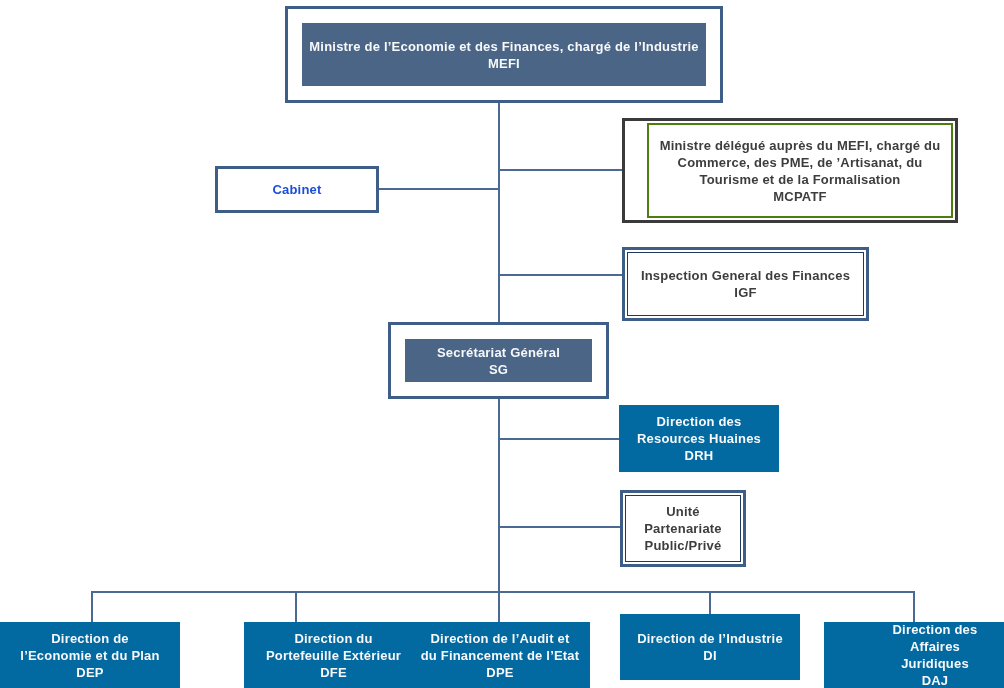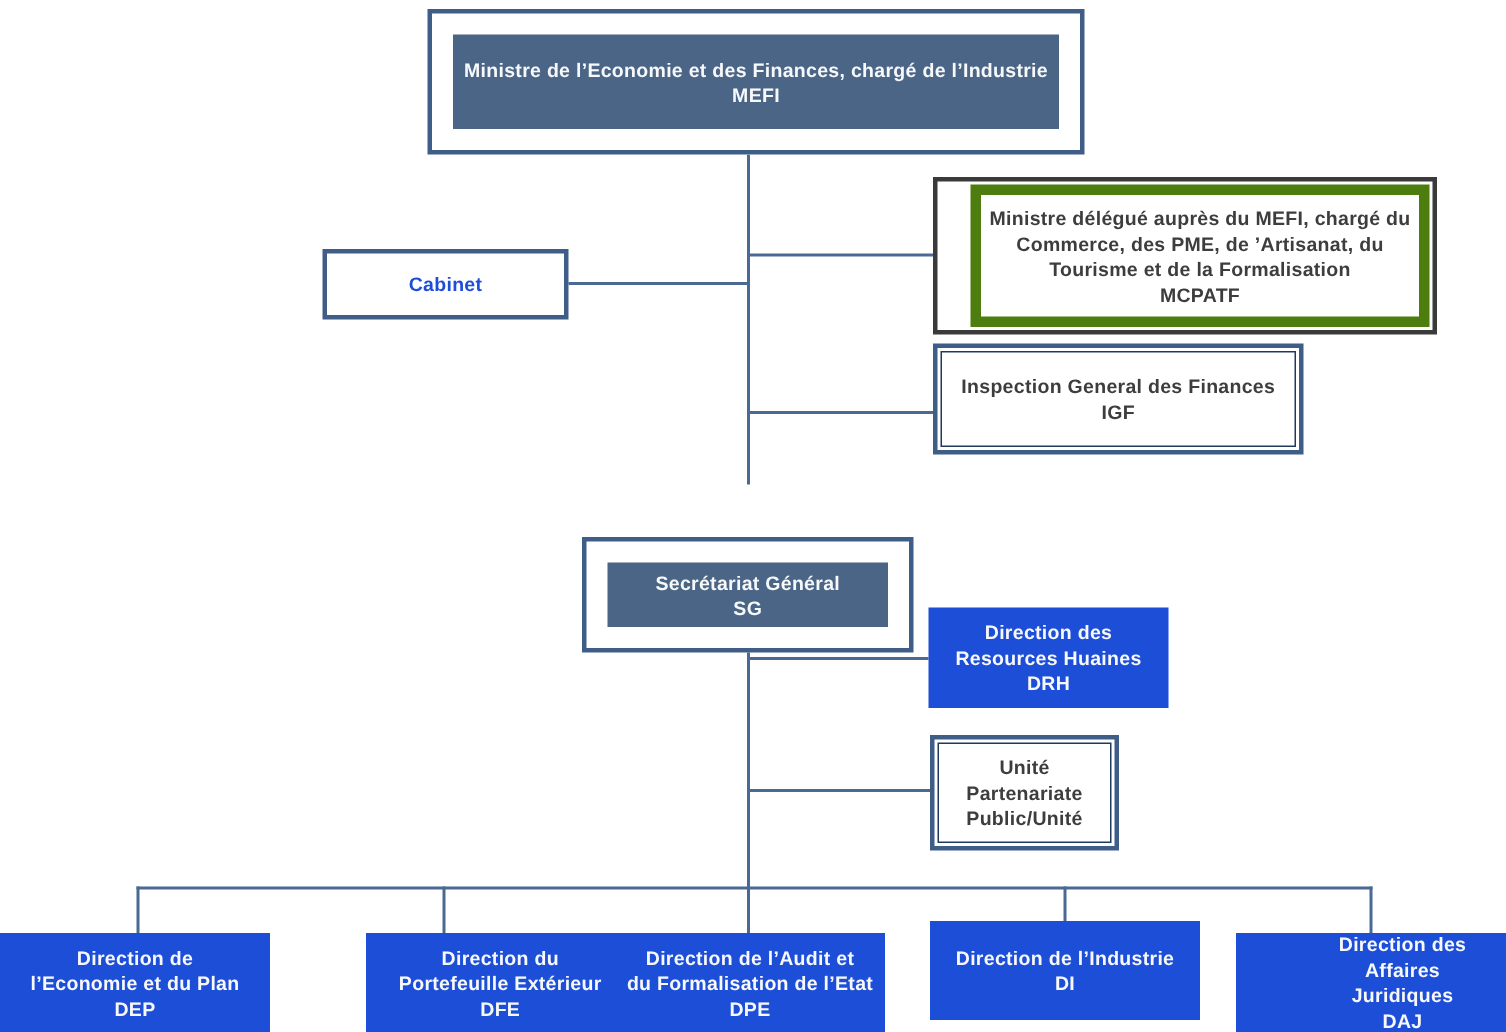--- a/index.html
+++ b/index.html
@@ -17,31 +17,31 @@
     width:100%; height:100%; display:flex; flex-direction:column;
     align-items:center; justify-content:center; text-align:center;
   }
   .ln { display:block; font-size:13px; line-height:17px; letter-spacing:0.2px; }
   
   .node-dark {
     border:3px solid #3e5d87; background:#ffffff; padding:14px;
   }
   .node-dark .inner { background:#4a6586; color:#f7f8fa; }
   
-  .node-flat { background:#1d4ed8; color:#f7f8fa; }
+  .node-flat { background:#0369a1; color:#f7f8fa; }
   
   .node-white-blue {
     border:3px solid #3e5d87; background:#ffffff; padding:2px; color:#3d3d3d;
   }
   .node-white-blue .inner { border:1px solid #1f3a5c; background:#ffffff; }
   
   .node-white-dark {
     border:3px solid #3a3a3a; background:#ffffff; padding:2px; color:#3d3d3d;
   }
-  .node-white-dark .inner { border:7px solid #4d7c0f; background:#ffffff;margin-left:20px; }
+  .node-white-dark .inner { border:2px solid #4d7c0f; background:#ffffff;margin-left:20px; }
   
   .node-plain {
     border:3px solid #3e5d87; background:#ffffff; color:#1d4ed8;
   }
 </style>
 </head>
 <body>
 
 <div class="canvas">
 
@@ -73,46 +73,46 @@
 
   <div class="box node-white-dark" style="left:622px; top:118px; width:336px; height:105px;">
     <div class="inner">
       <span class="ln">Ministre délégué auprès du MEFI, chargé du</span>
       <span class="ln">Commerce, des PME, de ’Artisanat, du</span>
       <span class="ln">Tourisme et de la Formalisation</span>
       <span class="ln">MCPATF</span>
     </div>
   </div>
 
-  <div class="box node-white-blue" style="left:622px; top:229px; width:247px; height:74px;">
+  <div class="box node-white-blue" style="left:622px; top:247px; width:247px; height:74px;">
     <div class="inner">
       <span class="ln">Inspection General des Finances</span>
       <span class="ln">IGF</span>
     </div>
   </div>
 
-  <div class="box node-dark" style="left:388px; top:322px; width:221px; height:77px;margin-top:36px;">
+  <div class="box node-dark" style="left:388px; top:322px; width:221px; height:77px;">
     <div class="inner">
       <span class="ln">Secrétariat Général</span>
       <span class="ln">SG</span>
     </div>
   </div>
 
   <div class="box node-flat" style="left:619px; top:405px; width:160px; height:67px;">
     <div class="inner">
       <span class="ln">Direction des</span>
       <span class="ln">Resources Huaines</span>
       <span class="ln">DRH</span>
     </div>
   </div>
 
   <div class="box node-white-blue" style="left:620px; top:490px; width:126px; height:77px;">
     <div class="inner">
       <span class="ln">Unité Partenariate</span>
-      <span class="ln">Public/Unité</span>
+      <span class="ln">Public/Privé</span>
     </div>
   </div>
 
   <div class="box node-flat" style="left:0px; top:622px; width:180px; height:66px;">
     <div class="inner">
       <span class="ln">Direction de</span>
       <span class="ln">l’Economie et du Plan</span>
       <span class="ln">DEP</span>
     </div>
   </div>
@@ -121,21 +121,21 @@
     <div class="inner">
       <span class="ln">Direction du</span>
       <span class="ln">Portefeuille Extérieur</span>
       <span class="ln">DFE</span>
     </div>
   </div>
 
   <div class="box node-flat" style="left:410px; top:622px; width:180px; height:66px;">
     <div class="inner">
       <span class="ln">Direction de l’Audit et</span>
-      <span class="ln">du Formalisation de l’Etat</span>
+      <span class="ln">du Financement de l’Etat</span>
       <span class="ln">DPE</span>
     </div>
   </div>
 
   <div class="box node-flat" style="left:620px; top:614px; width:180px; height:66px;">
     <div class="inner">
       <span class="ln">Direction de l’Industrie</span>
       <span class="ln">DI</span>
     </div>
   </div>

